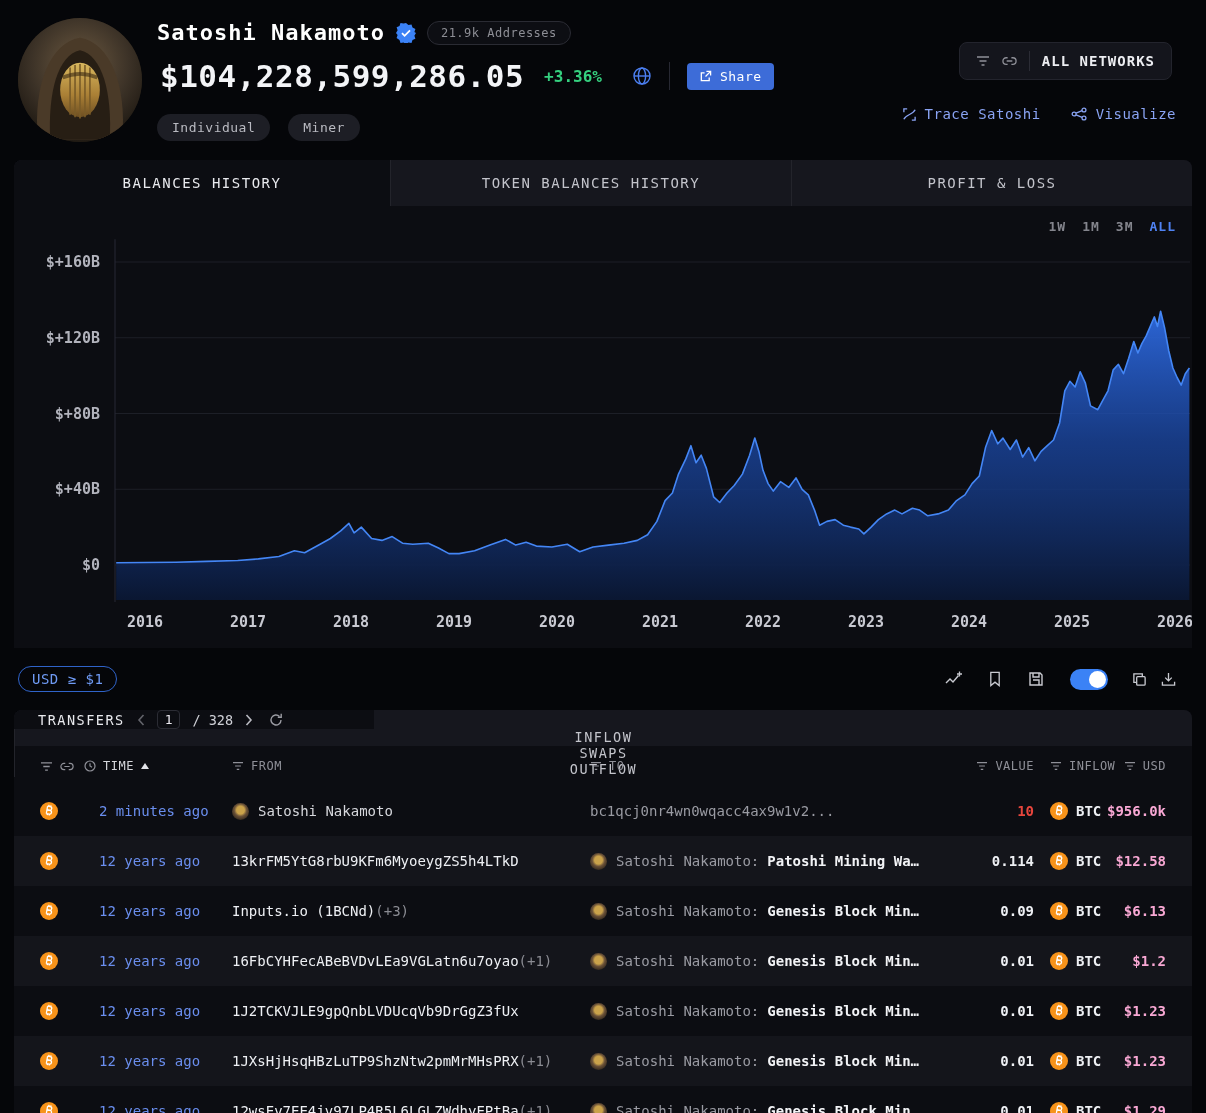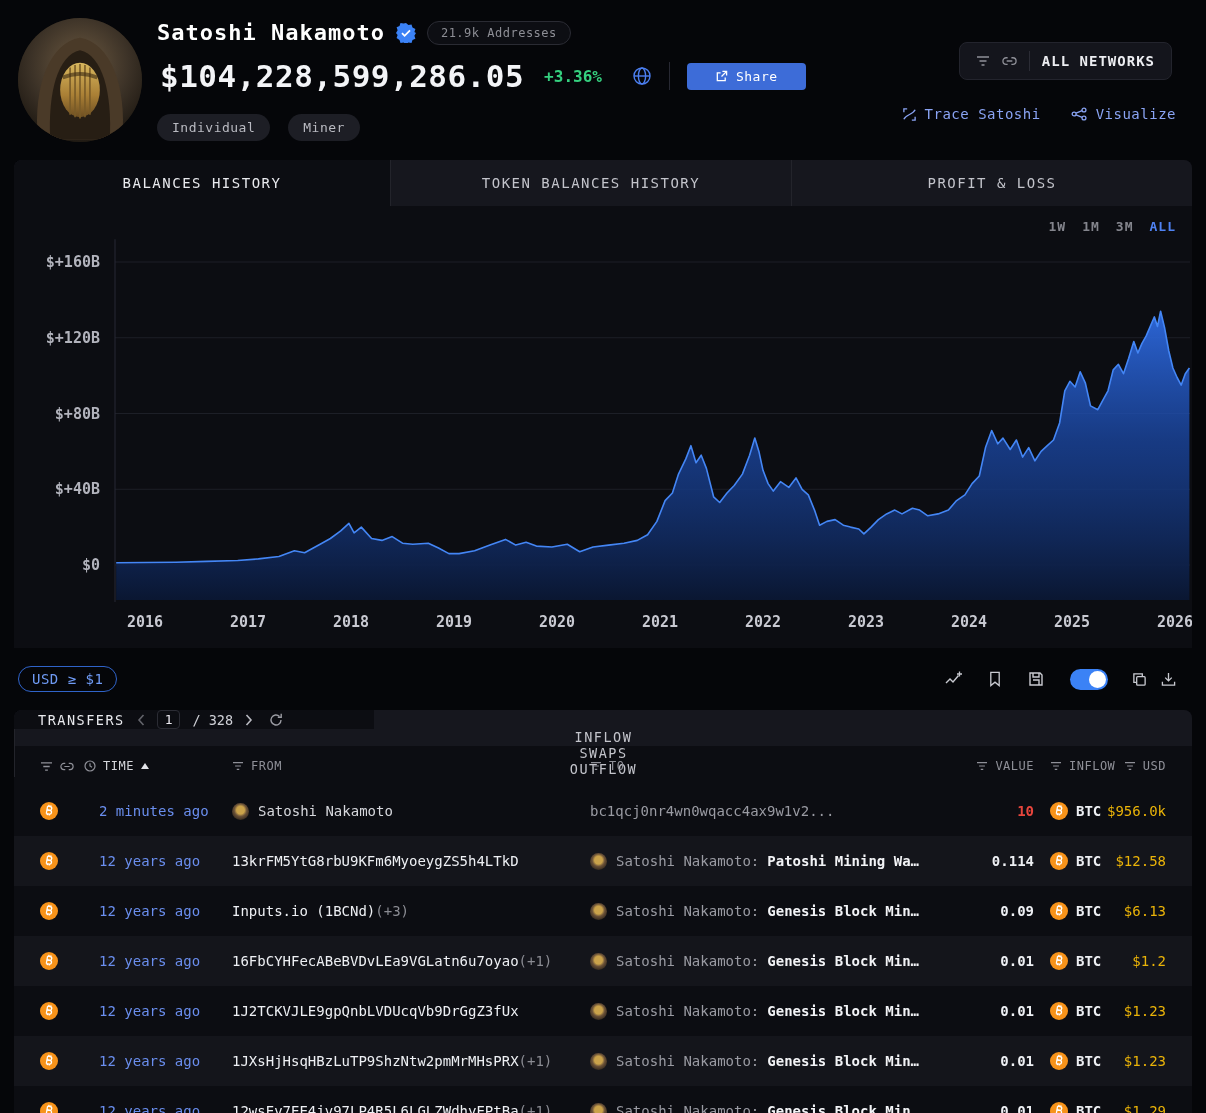--- a/index.html
+++ b/index.html
@@ -16,21 +16,21 @@
   .header { position:relative; height:160px; }
   .avatar { position:absolute; left:18px; top:18px; width:124px; height:124px; border-radius:50%; overflow:hidden; background:#1a150e; }
   .name-row { position:absolute; left:157px; top:20px; display:flex; align-items:center; gap:11px; }
   .entity-name { font-size:22px; font-weight:bold; color:#fff; letter-spacing:1px; }
   .addr-badge { font-size:12px; color:#8d8e95; border:1px solid #2a2b33; background:#0d0e13; border-radius:13px; padding:4px 13px; letter-spacing:.5px; }
   .balance-row { position:absolute; left:160px; top:58px; display:flex; align-items:center; }
   .balance { font-size:31px; font-weight:bold; color:#f3f4f7; letter-spacing:.5px; }
   .change { margin-left:20px; font-size:16px; font-weight:bold; color:#35d07f; }
   .globe-btn { margin-left:30px; display:flex; align-items:center; cursor:pointer; }
   .vdiv { width:1px; height:28px; background:#272832; margin:0 17px; }
-  .share-btn { display:flex; align-items:center; gap:8px; background:#3d6cd8; color:#fff; border:none; border-radius:4px; padding:6px 28px; font-size:13px; font-family:inherit; letter-spacing:.5px; cursor:pointer; }
+  .share-btn { display:flex; align-items:center; gap:8px; background:#3d6cd8; color:#fff; border:none; border-radius:4px; padding:6px 12px; font-size:13px; font-family:inherit; letter-spacing:.5px; cursor:pointer; }
   .tags-row { position:absolute; left:157px; top:114px; display:flex; gap:18px; }
   .tag { background:#1d1e25; color:#b9bac1; border-radius:15px; padding:6px 15px; font-size:13px; letter-spacing:.5px; }
   .networks { position:absolute; top:42px; right:34px; height:38px; display:flex; align-items:center; gap:12px; background:#14151c; border:1px solid #23242d; border-radius:8px; padding:0 16px; color:#b9bac2; cursor:pointer; }
   .networks-label { color:#ecedf1; font-size:14px; font-weight:bold; letter-spacing:1px; }
   .net-div { width:1px; height:20px; background:#2b2c35; }
   .trace-row { position:absolute; top:106px; right:30px; display:flex; gap:30px; color:#8aa4f4; font-size:14px; }
   .trace-row > div { display:flex; align-items:center; gap:8px; cursor:pointer; letter-spacing:.5px; }
 
   
   .panel { margin:0 14px; background:#0c0d12; border-radius:8px 8px 0 0; overflow:hidden; }
@@ -76,21 +76,21 @@
   .fi { color:#8f9098; display:flex; }
 
   .t-row { height:50px; font-size:14px; cursor:pointer; }
   #rows .t-row:nth-child(even) { background:#14151b; }
   .c { display:flex; align-items:center; white-space:nowrap; overflow:hidden; }
   .icon-c { }
   .time-c { color:#6a8eee;margin-left:15px; }
   .val-c { justify-content:flex-end; font-weight:bold; color:#eef0f4; }
   .val-c.neg { color:#e8463d; }
   .tok-c { gap:8px; padding-left:16px; color:#eef0f4; font-weight:bold; }
-  .usd-c { justify-content:flex-end; color:#eab308; }
+  .usd-c { justify-content:flex-end; color:#f9a8d4;font-weight:bold; }
   .addr { color:#eef0f4; }
   .extra { color:#8b8c93; }
   .addr-gray { color:#9a9ba3; }
   .ent { color:#d6d7dc; }
   .ent-gray { color:#9a9ba3; }
   .ent-label { color:#f2f3f6; font-weight:bold; margin-left:8px; }
   .mini-av { flex:none; width:17px; height:17px; border-radius:50%; margin-right:9px;
     background:radial-gradient(circle at 50% 42%, #caa24a 0%, #caa24a 30%, #6a5138 48%, #3a2d20 74%, #171208 100%); }
 </style>
 </head>

